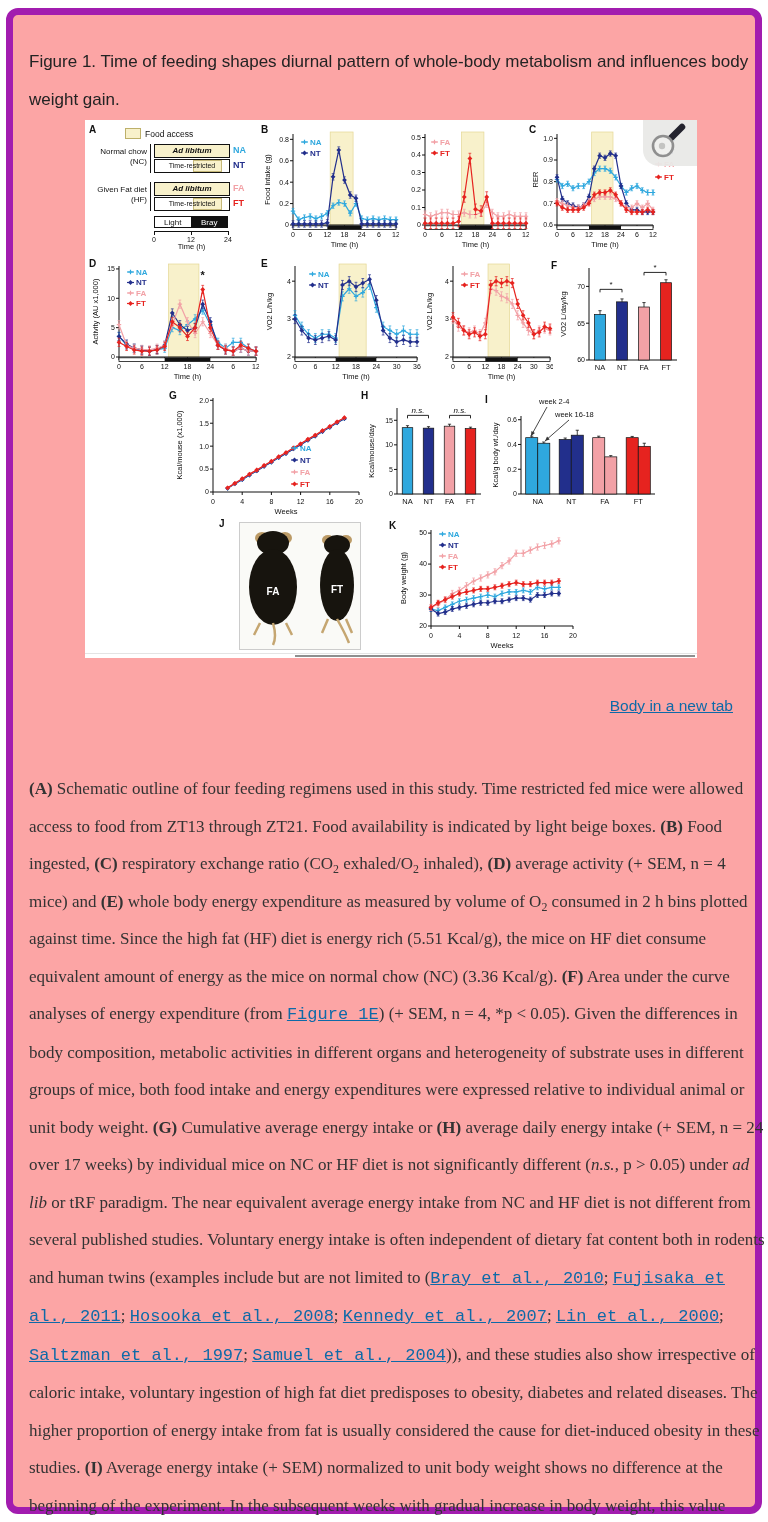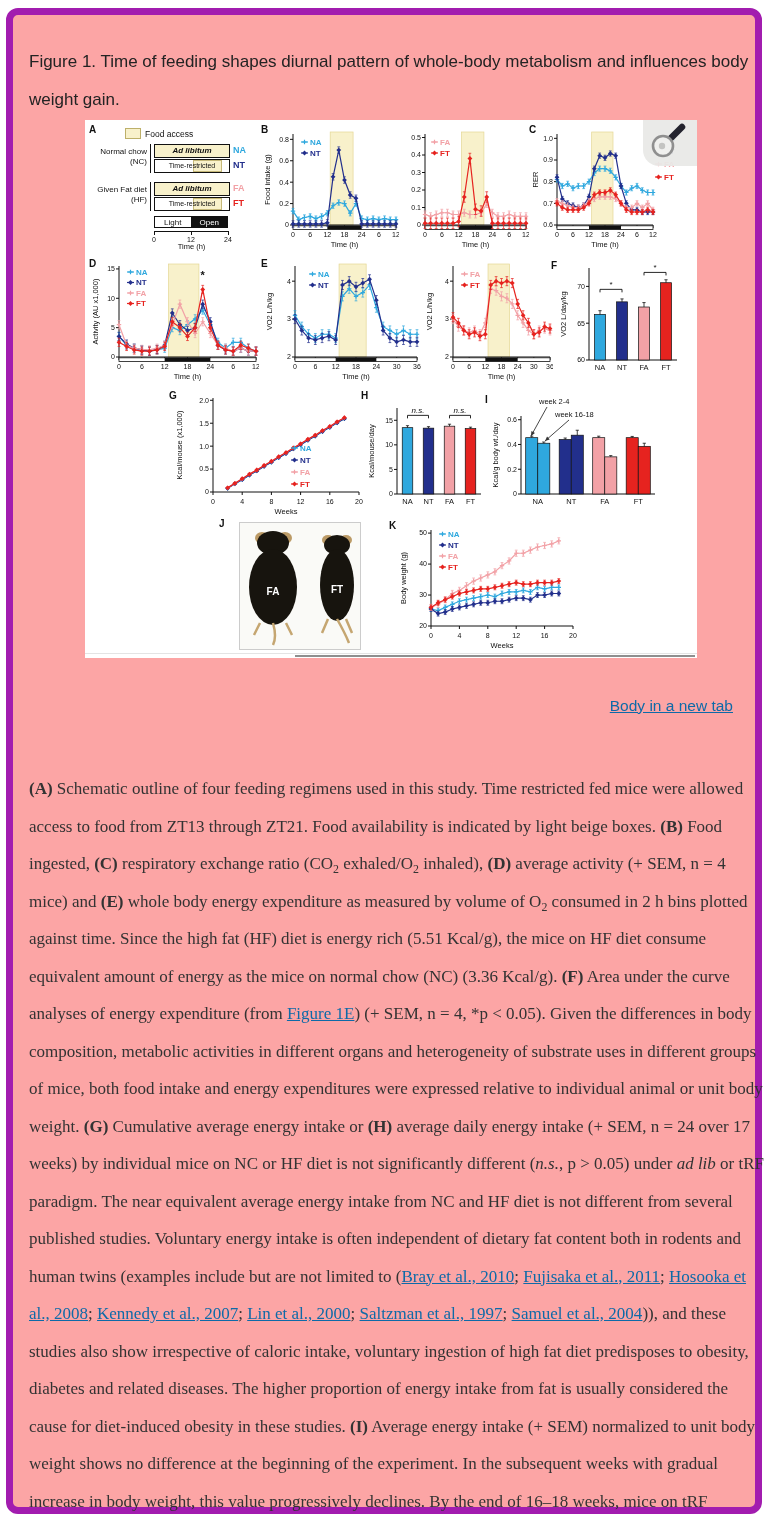--- a/index.html
+++ b/index.html
@@ -39,21 +39,21 @@
   
   .fig-scroll-track{position:absolute;left:0;bottom:0;width:100%;height:4px;border-top:1px solid #E4E4E4;}
   .fig-scroll-thumb{position:absolute;left:210px;bottom:1px;width:400px;height:2.5px;background:#8F8F8F;}
   .open-link-row{position:absolute;right:22px;top:682px;font-size:15.5px;}
   .open-link-row a{color:#0E6AA8;text-decoration:underline;}
   .caption{position:absolute;left:16px;top:738px;width:738px;font-family:"Liberation Serif",serif;
            font-size:17px;line-height:37.5px;color:#333;}
   .caption .b{font-weight:bold;}
   .caption .i{font-style:italic;}
   .caption .sub{vertical-align:sub;font-size:70%;line-height:0;}
-  .caption a{color:#0E6AA8;text-decoration:underline;}
+  .caption a{color:#0E6AA8;text-decoration:underline;font-family:Liberation Mono, monospace;}
 </style>
 </head>
 <body>
 
 <div class="page">
   <div class="card">
 
     <div class="fig-title">Figure 1. Time of feeding shapes diurnal pattern of whole-body metabolism and influences body weight gain.</div>
 
     <div class="figure-box">
@@ -88,21 +88,21 @@
           <div>Given Fat diet</div>
             <div>(HF)</div>
         </div>
         <div class="pa-bracket" style="top:54px;height:29px"></div>
         <div class="pa-bar beige" style="top:54px"><span>Ad libitum</span></div>
         <span class="pa-code" style="top:55px;color:#F2A1A6">FA</span>
         <div class="pa-bar" style="top:69px"><span class="inset"></span><span class="tr-text">Time-restricted</span></div>
         <span class="pa-code" style="top:70px;color:#E6231F">FT</span>
         <div class="pa-ld">
           <div class="pa-light">Light</div>
-          <div class="pa-dark">Open</div>
+          <div class="pa-dark">Bray</div>
         </div>
         <div class="pa-axis">
           <span class="pa-tick" style="left:0"></span>
             <span class="pa-tick" style="left:37px"></span>
             <span class="pa-tick" style="left:74px"></span>
           <span class="pa-ticklab" style="left:0">0</span>
           <span class="pa-ticklab" style="left:37px">12</span>
           <span class="pa-ticklab" style="left:74px">24</span>
         </div>
         <div class="pa-xlabel">Time (h)</div>

